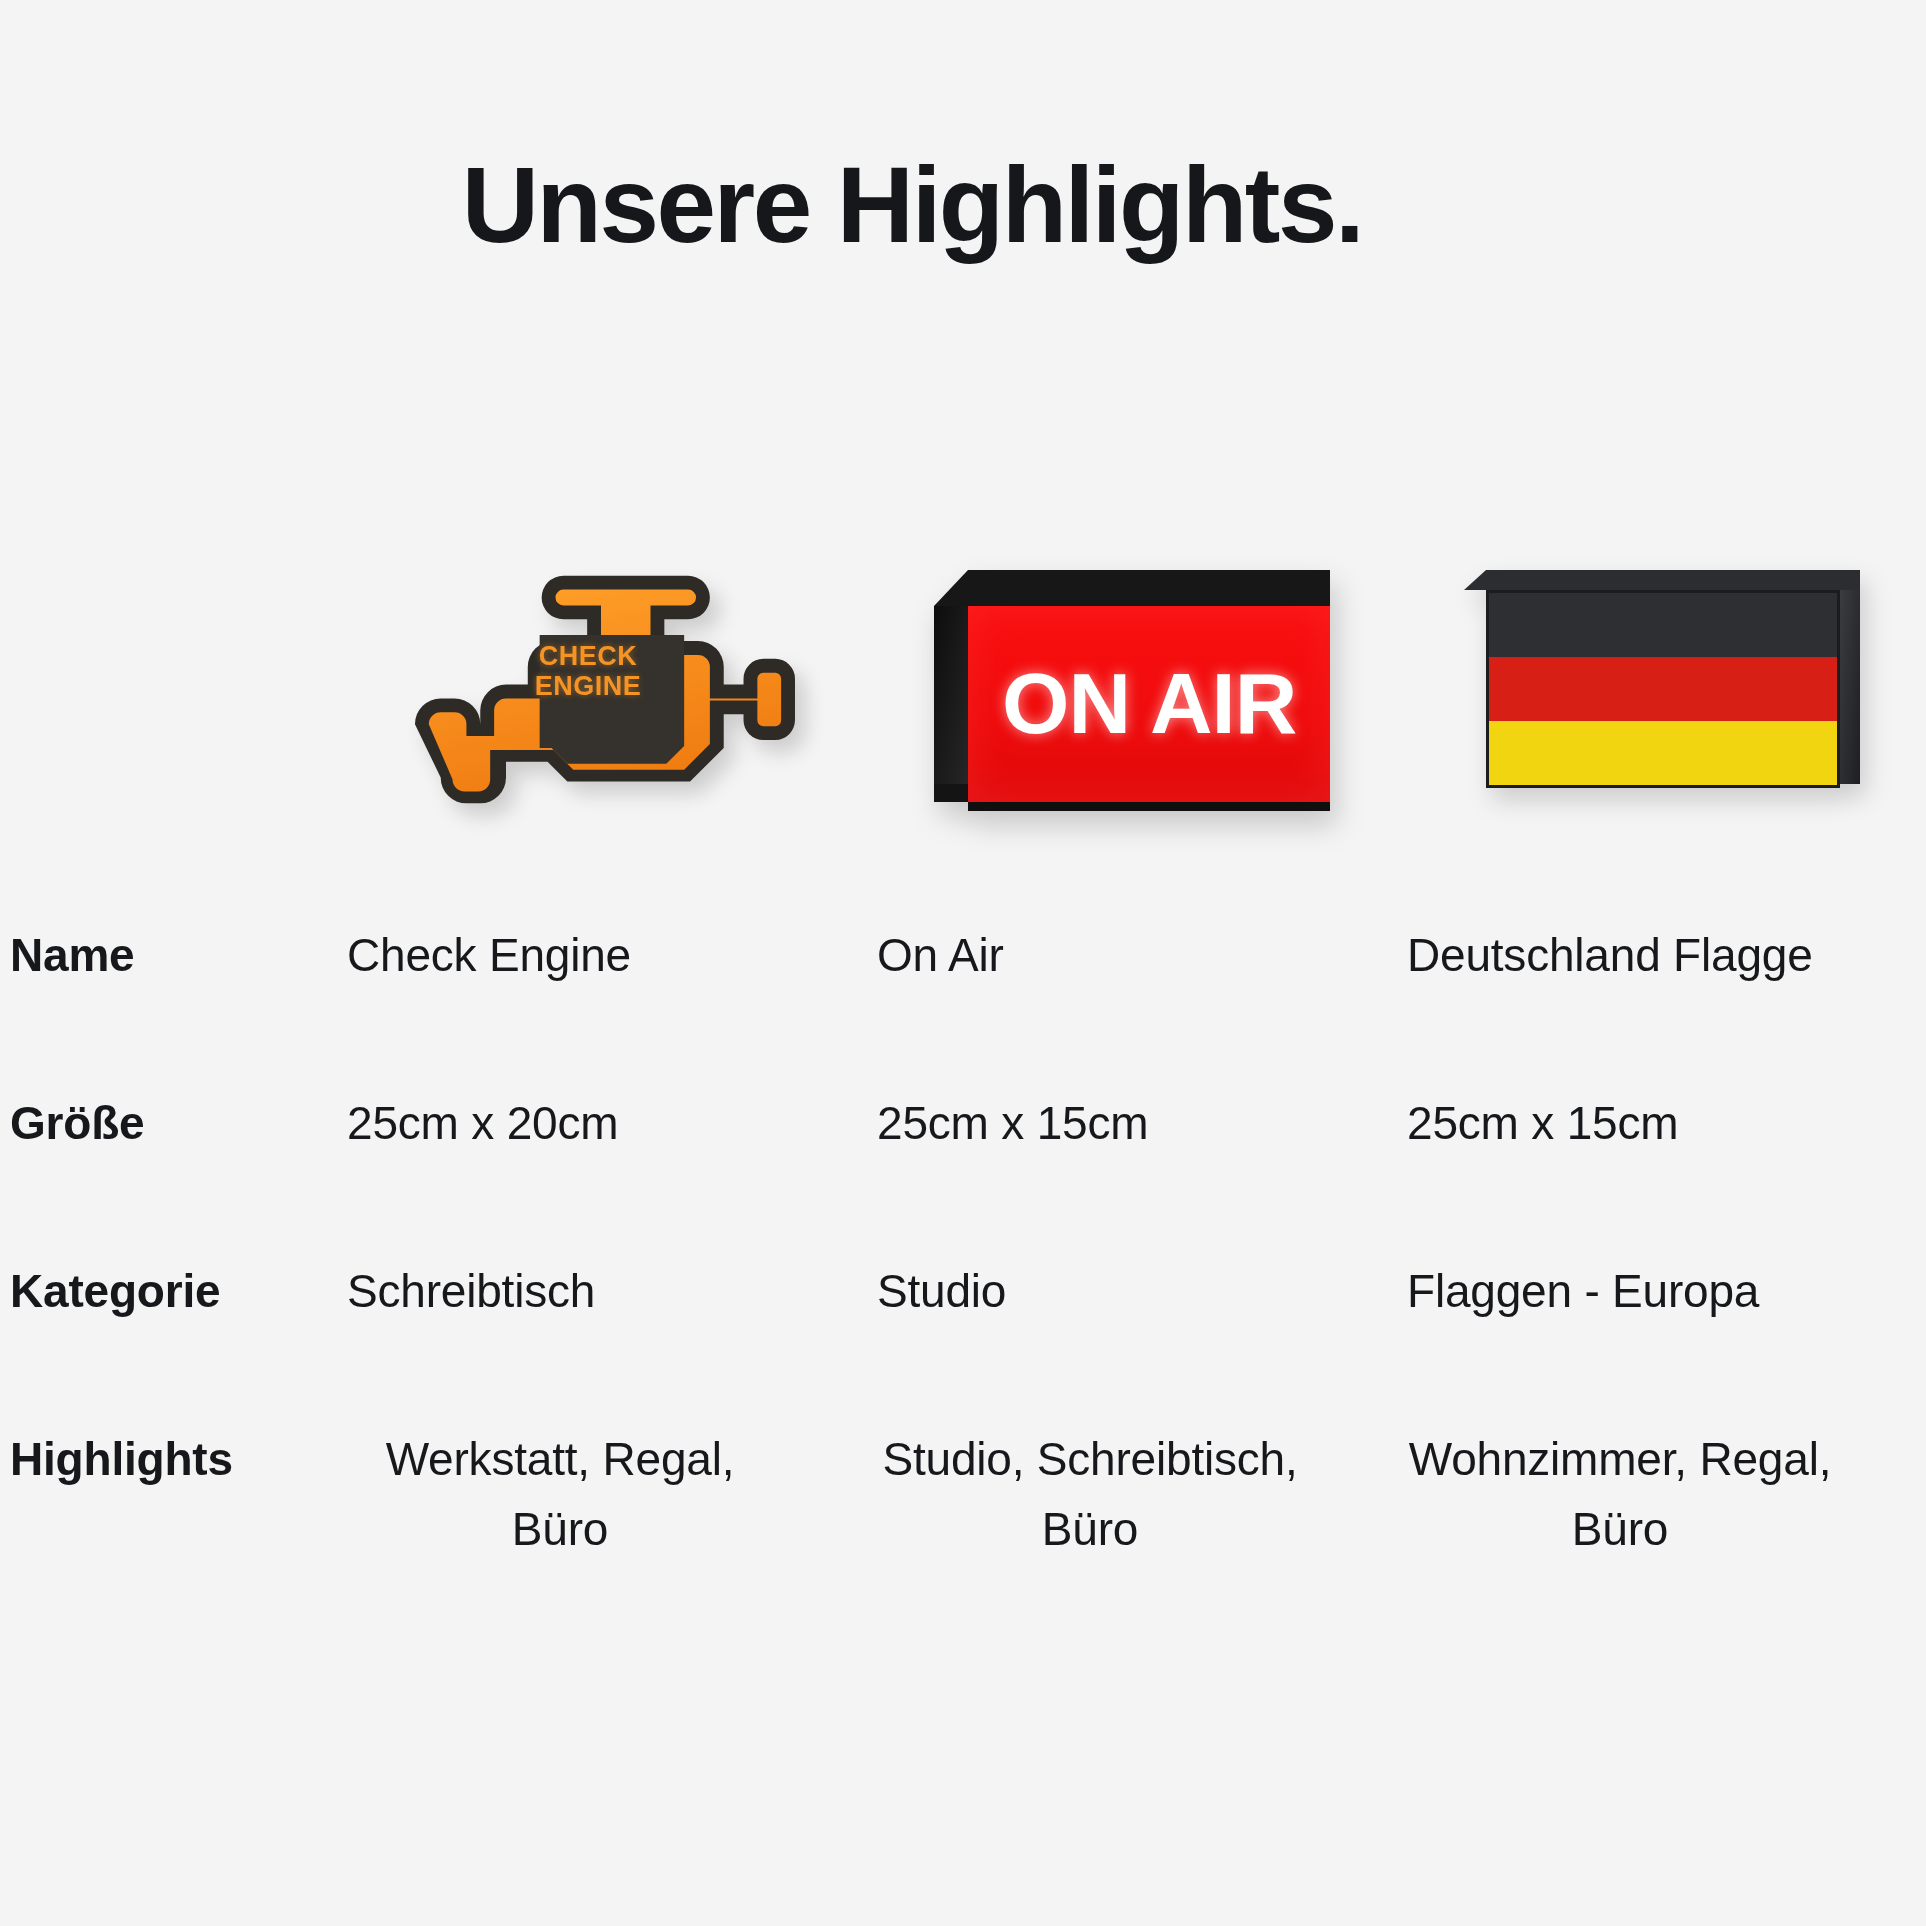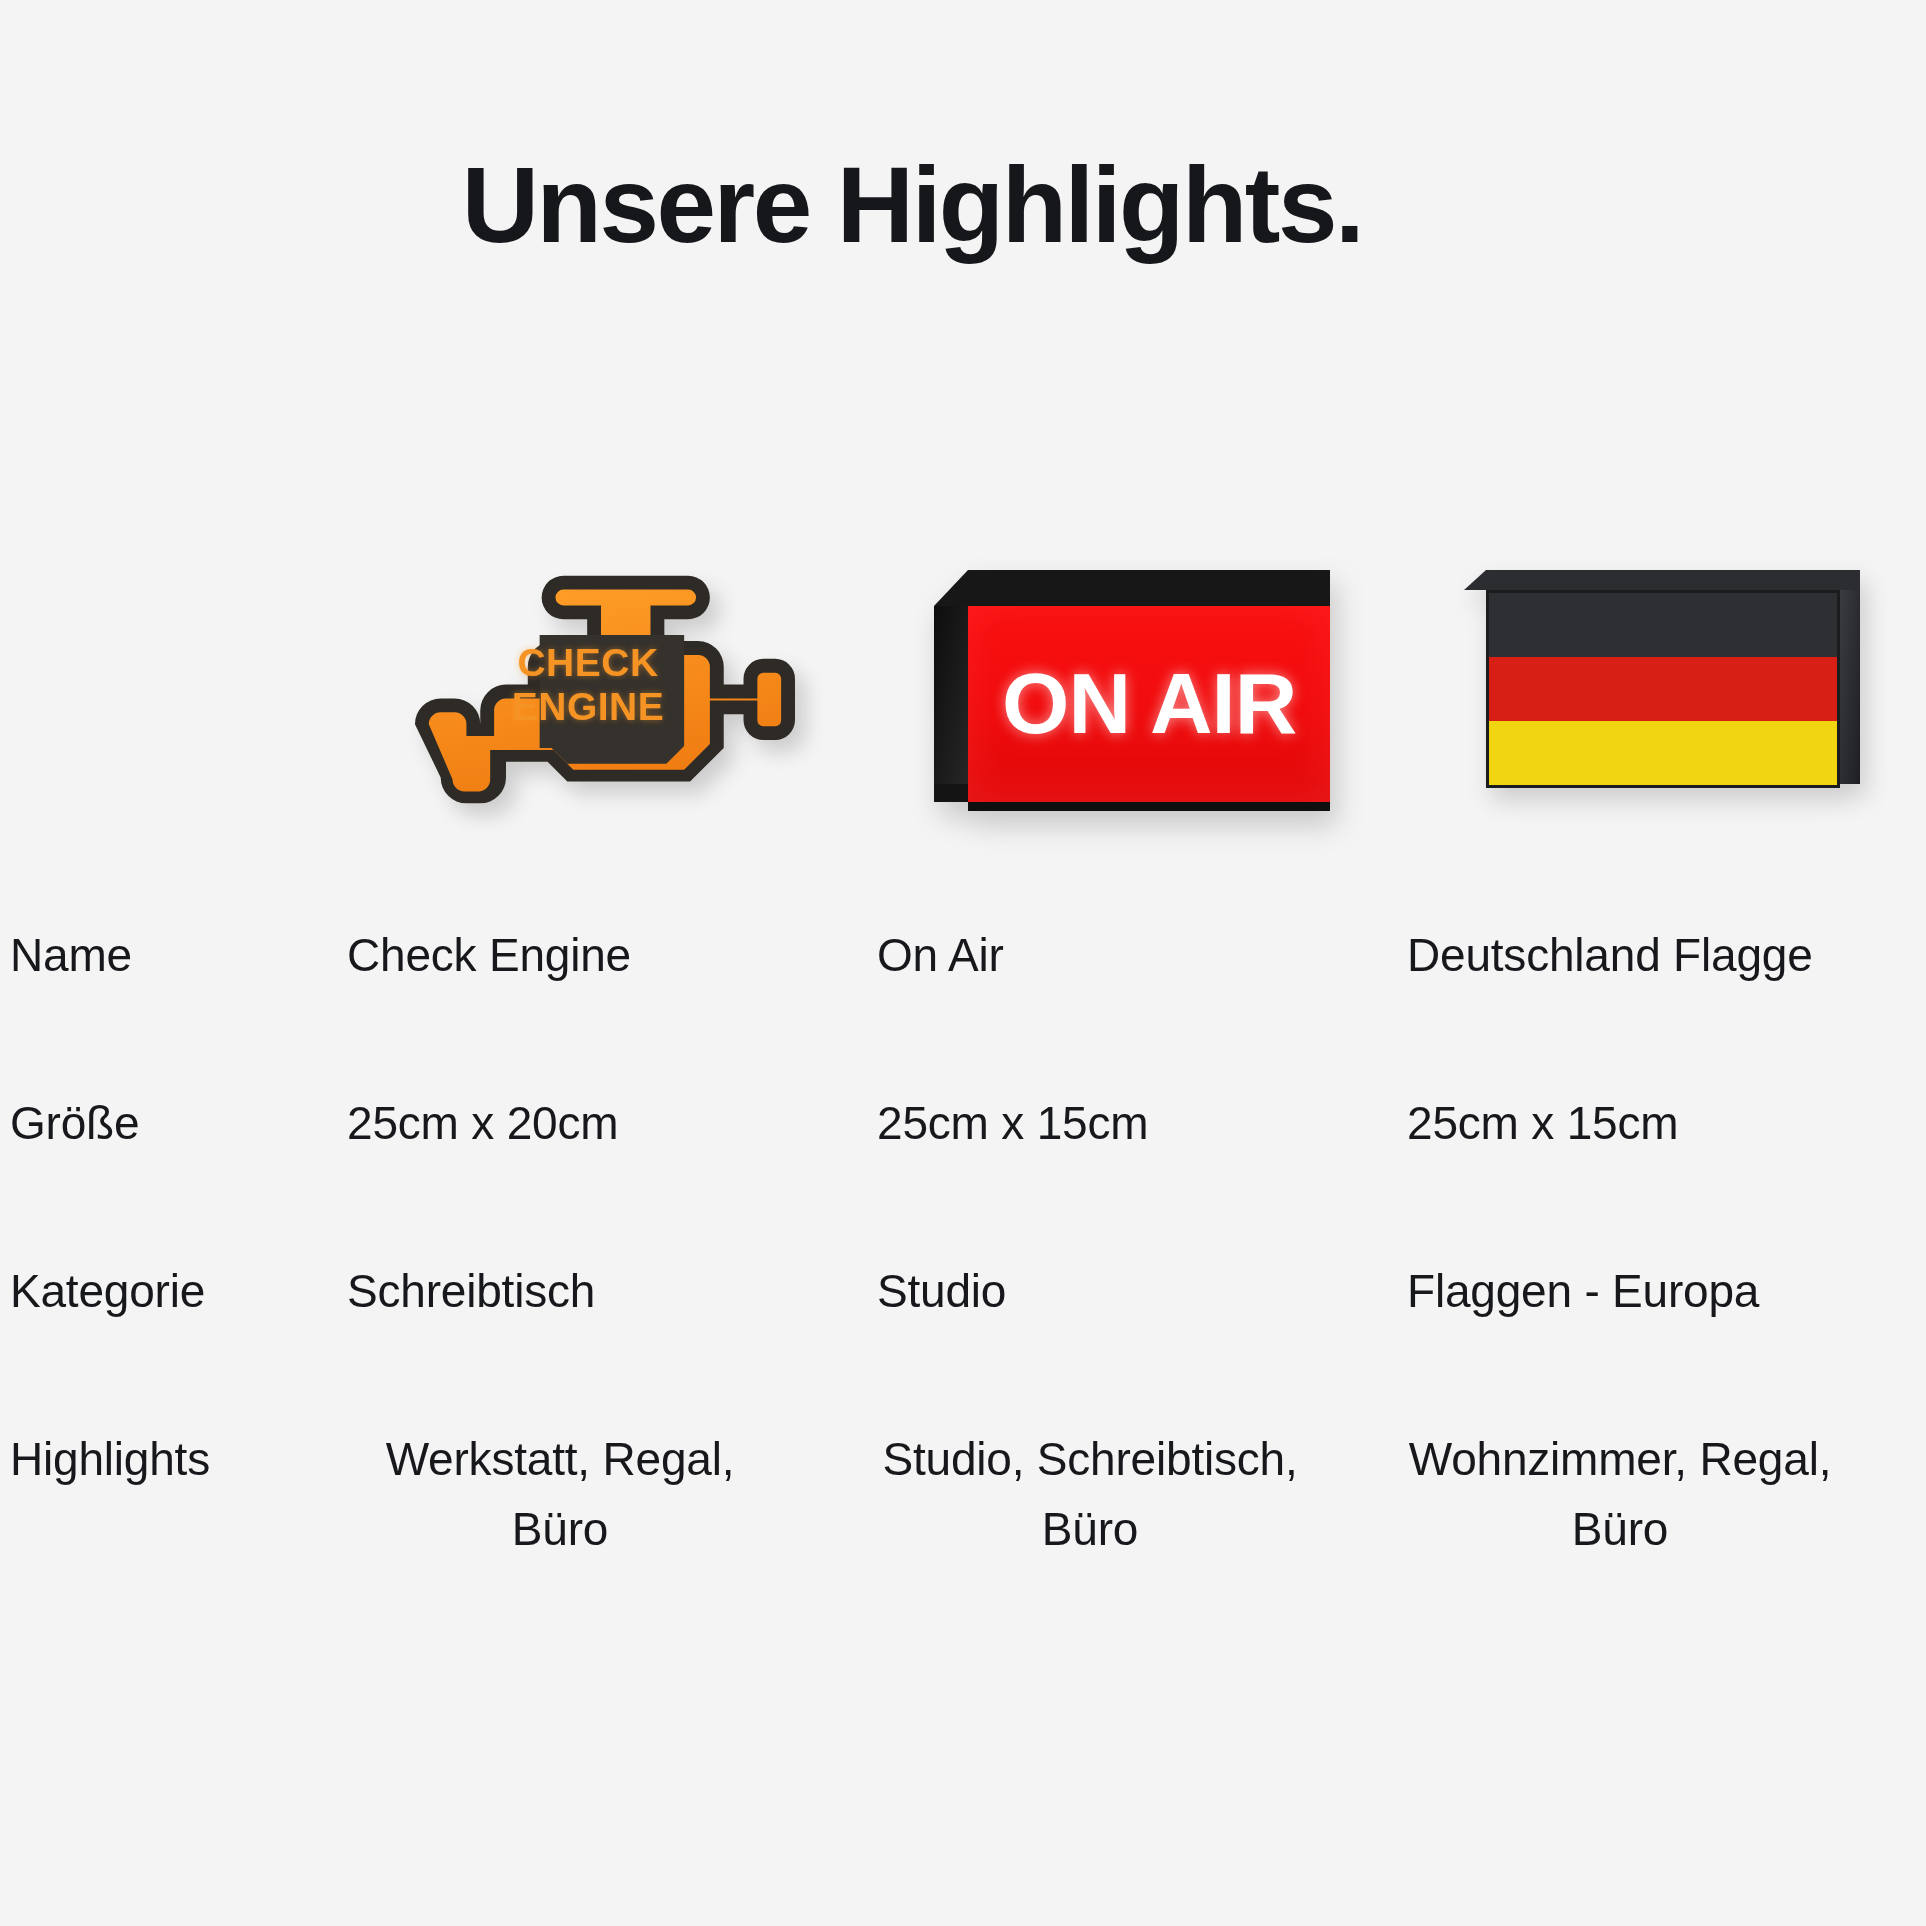--- a/index.html
+++ b/index.html
@@ -61,21 +61,21 @@
     height: 287px;
     filter: drop-shadow(10px 12px 10px rgba(0,0,0,0.16));
   }
   .ce-svg { display: block; width: 426px; height: 287px; }
   .ce-label {
     position: absolute;
     left: 95px;
     top: 91px;
     width: 208px;
     text-align: center;
-    font-size: 39px;
+    font-size: 27px;
     font-weight: 700;
     line-height: 1.12;
     letter-spacing: 0.5px;
     color: #f59324;
     text-shadow: 0 0 6px rgba(255,160,40,0.45);
     pointer-events: none;
   }
 
   
   .onair-wrap {
@@ -187,21 +187,21 @@
     justify-content: flex-start;
     padding: 0 10px;
     font-size: 46px;
     line-height: 1.52;
     color: #16181b;
     letter-spacing: -0.2px;
     min-height: 168px;
   }
   .cell.label {
     justify-content: flex-start;
-    font-weight: 400;
+    font-weight: 700;
   }
   .cell.value {
     font-weight: 400;
     text-align: center;
   }
   .row-tall .cell { min-height: 208px; }
   .cell .val-inner {
     max-width: 426px;
     text-align: center;
   }

